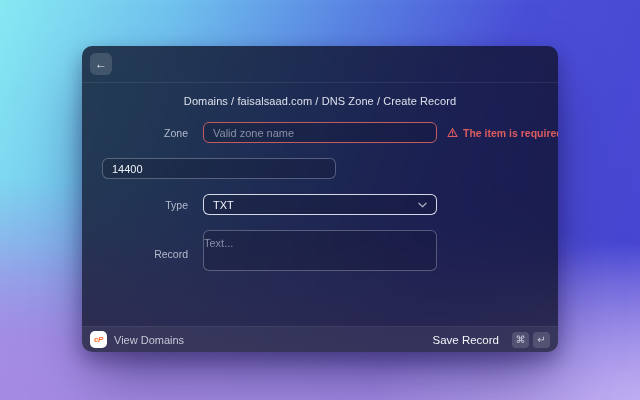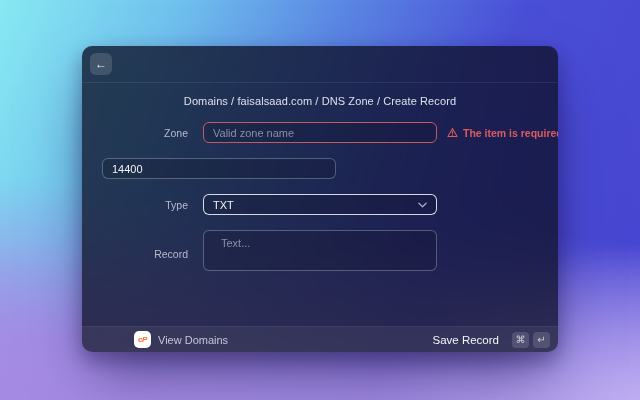--- a/index.html
+++ b/index.html
@@ -64,42 +64,42 @@
   .field::placeholder { color:#8a8fa6; opacity:1; }
   .field.error-border { border-color:#c25a5f; }
 
   .select {
     border-color:rgba(235,238,248,0.9);
     display:flex; align-items:center; justify-content:space-between;
     cursor:pointer;
   }
   .select .val { font-weight:500; }
 
-  textarea.field { height:41px; padding:5px 17px; resize:none; line-height:1.3; }
+  textarea.field { height:41px; padding:5px 0; resize:none; line-height:1.3; }
 
   .error-msg {
     display:flex; align-items:center; gap:5px; margin-left:10px;
     color:#dd5c5f; font-size:10.5px; font-weight:600; white-space:nowrap;
   }
   .warn-ic { display:flex; align-items:center; }
 
   .modal-footer {
     flex:0 0 26px; display:flex; align-items:center; padding:0 8px;
     background:rgba(255,255,255,0.055);
     border-top:1px solid rgba(255,255,255,0.05);
     border-radius:0 0 10px 10px;
   }
   .vd-btn {
     display:flex; align-items:center; background:none; border:none; padding:0;
     cursor:pointer; font-family:inherit;
   }
   .brand {
     width:17px; height:17px; background:#ffffff; border-radius:5px;
     display:flex; align-items:center; justify-content:center;
-    color:#ff6d2e; font-weight:800; font-size:8px; font-style:italic; letter-spacing:-0.3px;margin-left:44px;
+    color:#ff6d2e; font-weight:800; font-size:8px; font-style:italic; letter-spacing:-0.3px;
   }
   .vd-label { margin-left:7px; color:#c4c7d5; font-size:11px; font-weight:500; }
   .spacer { flex:1; }
   .save-btn {
     background:none; border:none; padding:0; cursor:pointer; font-family:inherit;
     color:#f4f5f9; font-size:11.5px; font-weight:400; margin-right:9px;
   }
   .kbd {
     min-width:17px; height:16px; padding:0 3px; margin-left:4px;
     background:rgba(255,255,255,0.14); border-radius:4px;

